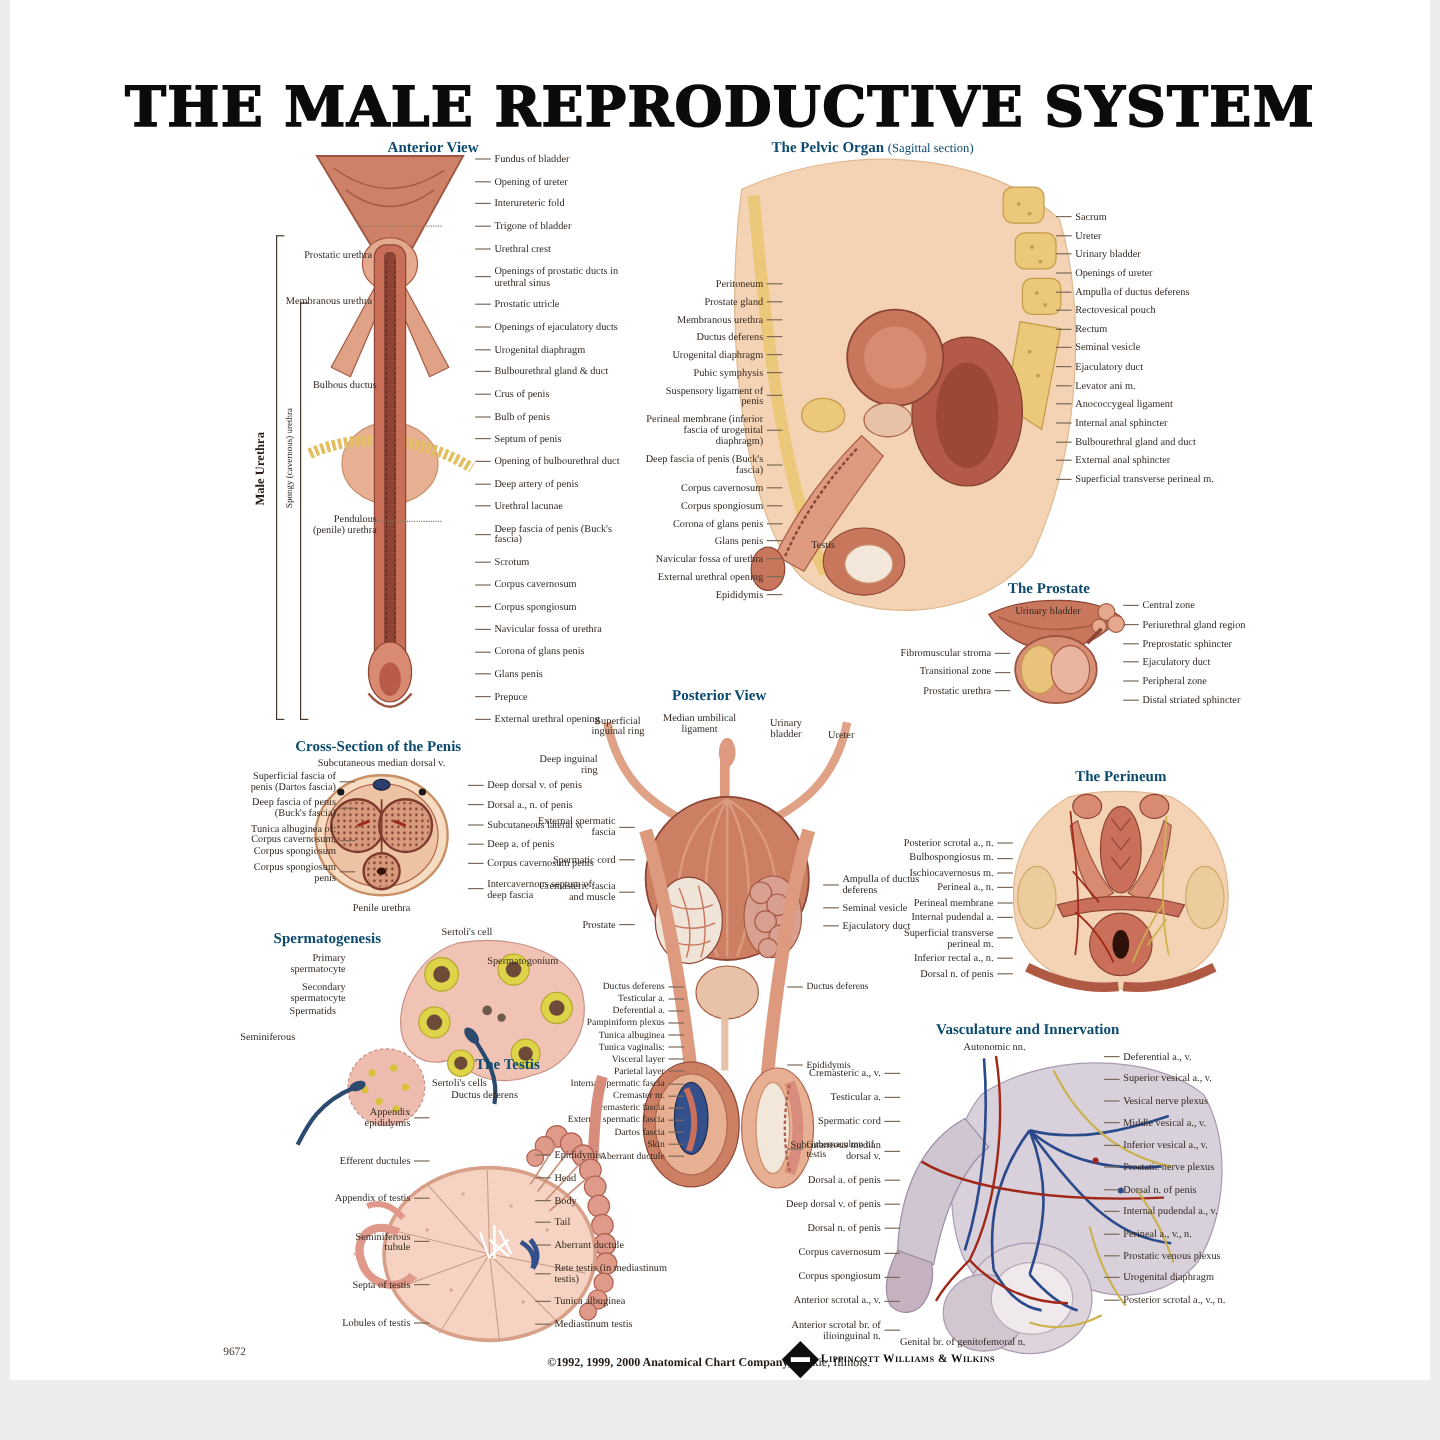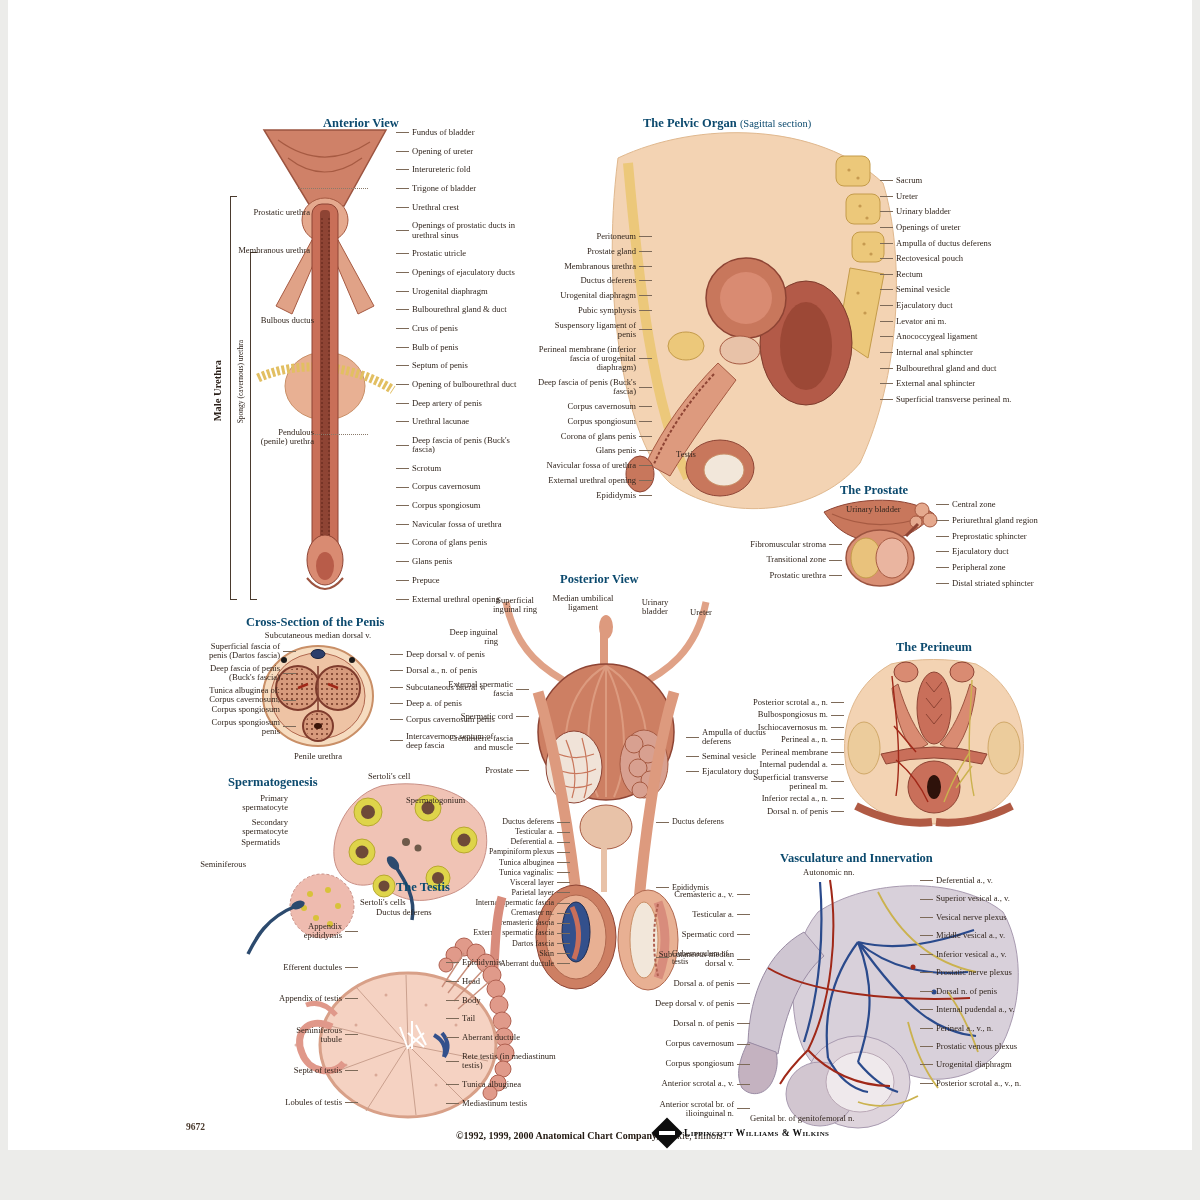--- a/index.html
+++ b/index.html
@@ -33,20 +33,21 @@
   .pub{position:absolute;display:flex;align-items:center;gap:6px;}
   .pub-diamond{width:22px;height:22px;background:#0d0d0d;transform:rotate(45deg);position:relative;}
   .pub-diamond:after{content:"";position:absolute;left:3px;top:9px;width:16px;height:4px;background:#ffffff;transform:rotate(-45deg);}
   .pub-name{font-size:9.5px;font-weight:bold;letter-spacing:0.4px;color:#0d0d0d;font-variant:small-caps;}
 </style>
 </head>
 <body>
 
 <div class="poster">
 
+  <div class="main-title">THE MALE REPRODUCTIVE SYSTEM</div>
 
   <div class="sec-title" style="left:315px;top:116px;">Anterior View</div>
 
   <svg style="left:250px;top:128px;" width="135" height="478" viewBox="0 0 135 478">
     <path d="M6,2 L128,2 L86,78 L52,78 Z" fill="#cf8168" stroke="#9c5440" stroke-width="1.5"></path>
     <path d="M20,12 Q65,45 112,14 M30,30 Q66,58 104,30" fill="none" stroke="#a65a42" stroke-width="1.2"></path>
     <ellipse cx="67" cy="92" rx="23" ry="22" fill="#e5a98e" stroke="#a65a42"></ellipse>
     <path d="M54,112 L18,178 L34,186 L58,130 Z" fill="#e0a287" stroke="#a65a42"></path>
     <path d="M80,112 L116,178 L100,186 L76,130 Z" fill="#e0a287" stroke="#a65a42"></path>
     <ellipse cx="67" cy="258" rx="40" ry="34" fill="#e8b093" stroke="#c98f67"></ellipse>
@@ -954,21 +955,21 @@
         <span class="lead"></span>
         <span class="txt">Urogenital diaphragm</span>
       </div>
       <div class="lbl r">
         <span class="lead"></span>
         <span class="txt">Posterior scrotal a., v., n.</span>
       </div>
     </div>
   <div class="free-label" style="left:742px;top:1114px;">Genital br. of genitofemoral n.</div>
 
-  <div class="footer-num" style="left:178px;top:1122px;font-weight:bold;">9672</div>
+  <div class="footer-num" style="left:178px;top:1122px;">9672</div>
   <div class="footer-copy" style="left:448px;top:1130px;"><span>©1992, 1999, 2000 Anatomical Chart Company,</span><span class="lt"> Skokie, Illinois.</span></div>
   <div class="pub" style="left:648px;top:1122px;">
     <span class="pub-diamond"></span>
     <span class="pub-name">Lippincott Williams &amp; Wilkins</span>
   </div>
 </div>
 
 <div class="edge" style="left:0;top:0;width:8px;height:1200px;"></div>
 <div class="edge" style="left:1192px;top:0;width:8px;height:1200px;"></div>
 <div class="edge" style="left:0;top:1150px;width:1200px;height:50px;"></div>

